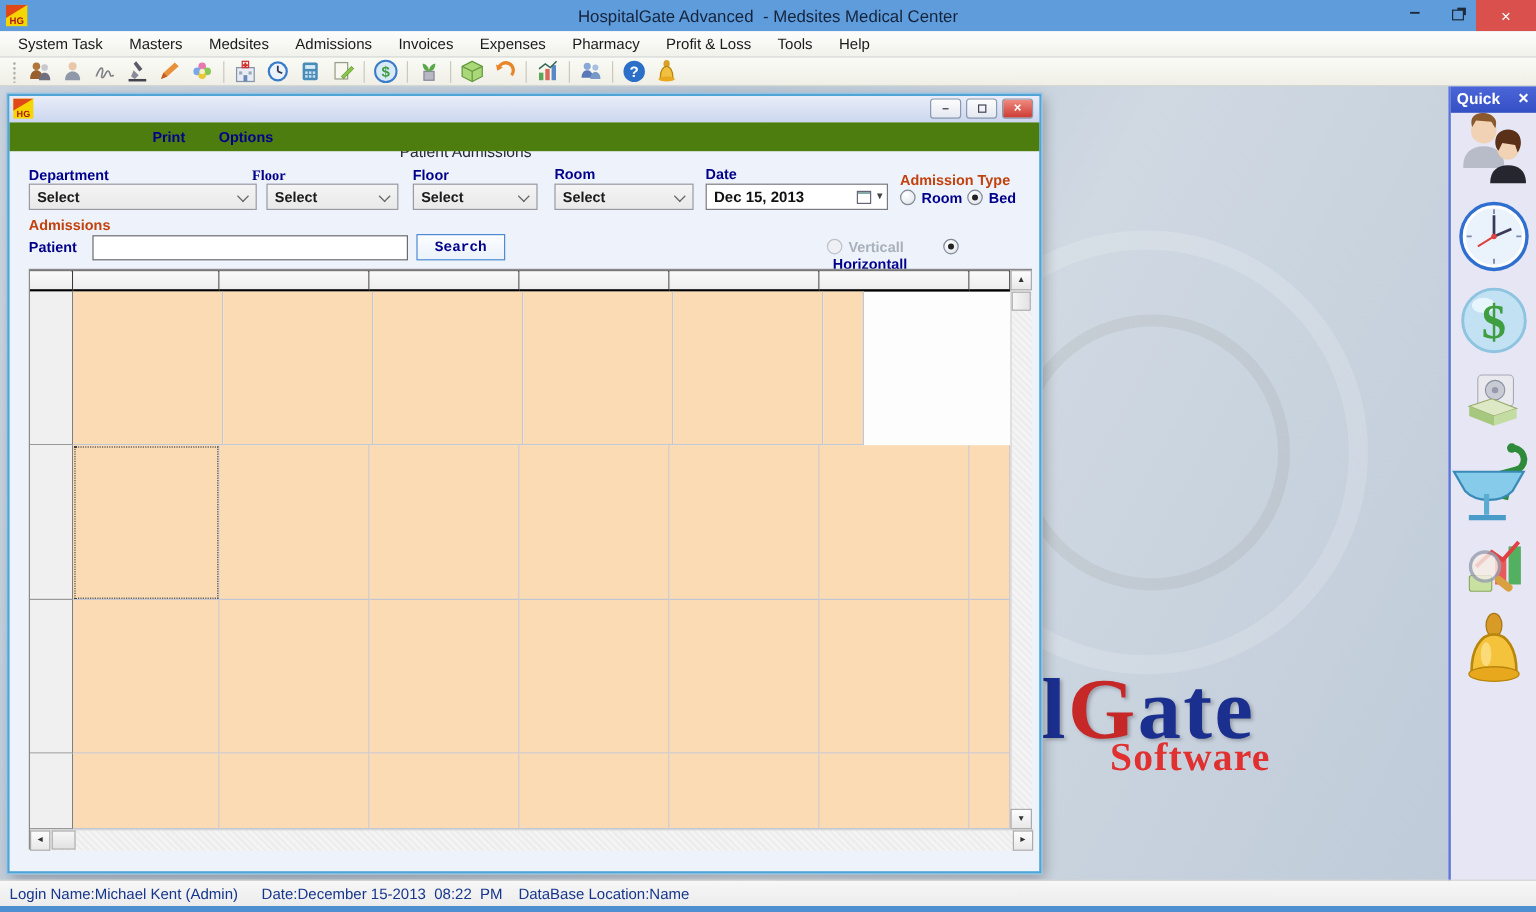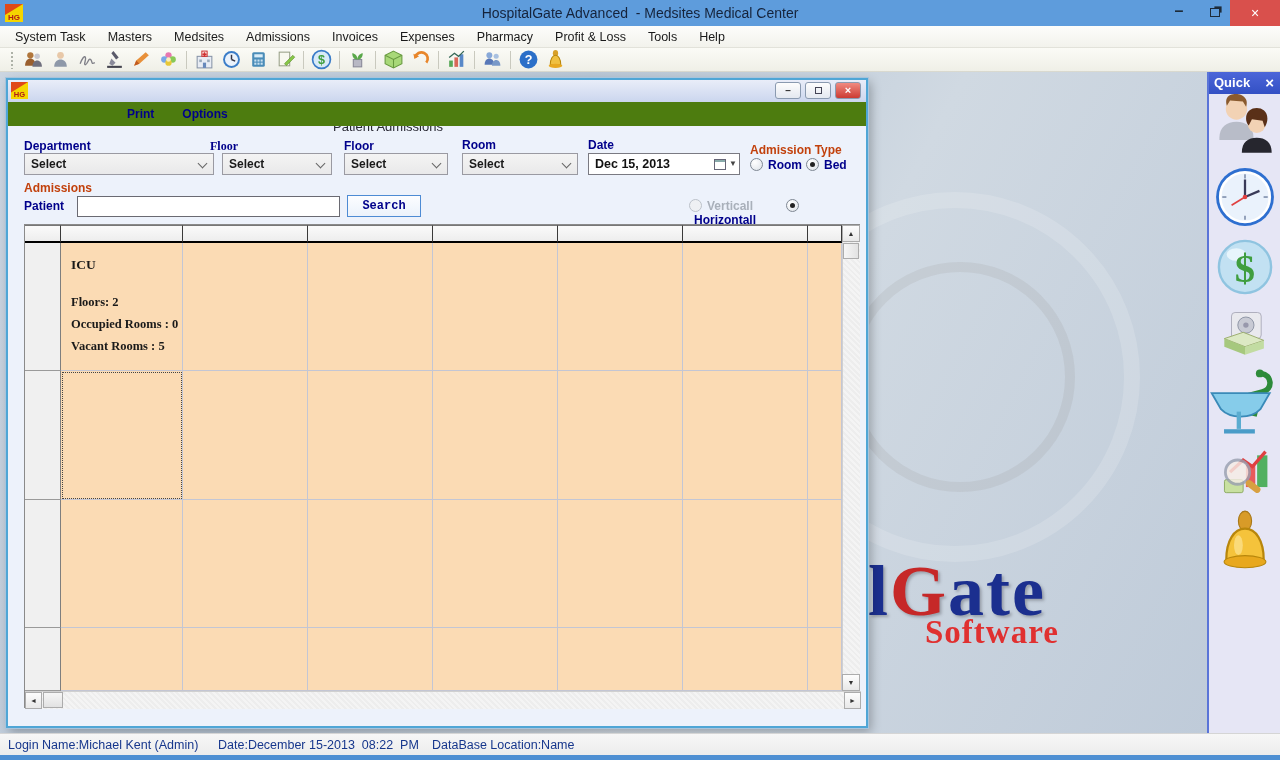--- a/index.html
+++ b/index.html
@@ -418,26 +418,20 @@
           <div class="grid-header-cell" style="width: 122px;"></div>
           <div class="grid-header-cell" style="width: 125px;"></div>
           <div class="grid-header-cell" style="width: 125px;"></div>
           <div class="grid-header-cell" style="width: 125px;"></div>
           <div class="grid-header-cell" style="width: 125px;"></div>
           <div class="grid-header-cell" style="width: 125px;"></div>
           <div class="grid-header-cell" style="width: 34px;"></div>
         </div>
         <div class="grid-row" style="height: 128px;">
           <div class="grid-rowheader-cell" style="width: 36px;"></div>
-          <div class="grid-cell" style="width: 122px;">
-            <div class="dept-name">ICU</div>
-            <div class="dept-line">Floors: 2</div>
-            <div class="dept-line">Occupied Rooms : 0</div>
-            <div class="dept-line">Vacant Rooms : 5</div>
-          </div>
           <div class="grid-cell" style="width: 125px;"></div>
           <div class="grid-cell" style="width: 125px;"></div>
           <div class="grid-cell" style="width: 125px;"></div>
           <div class="grid-cell" style="width: 125px;"></div>
           <div class="grid-cell" style="width: 125px;"></div>
           <div class="grid-cell" style="width: 34px;"></div>
         </div>
         <div class="grid-row" style="height: 129px;">
           <div class="grid-rowheader-cell" style="width: 36px;"></div>
           <div class="grid-cell selected" style="width: 122px;"></div>

